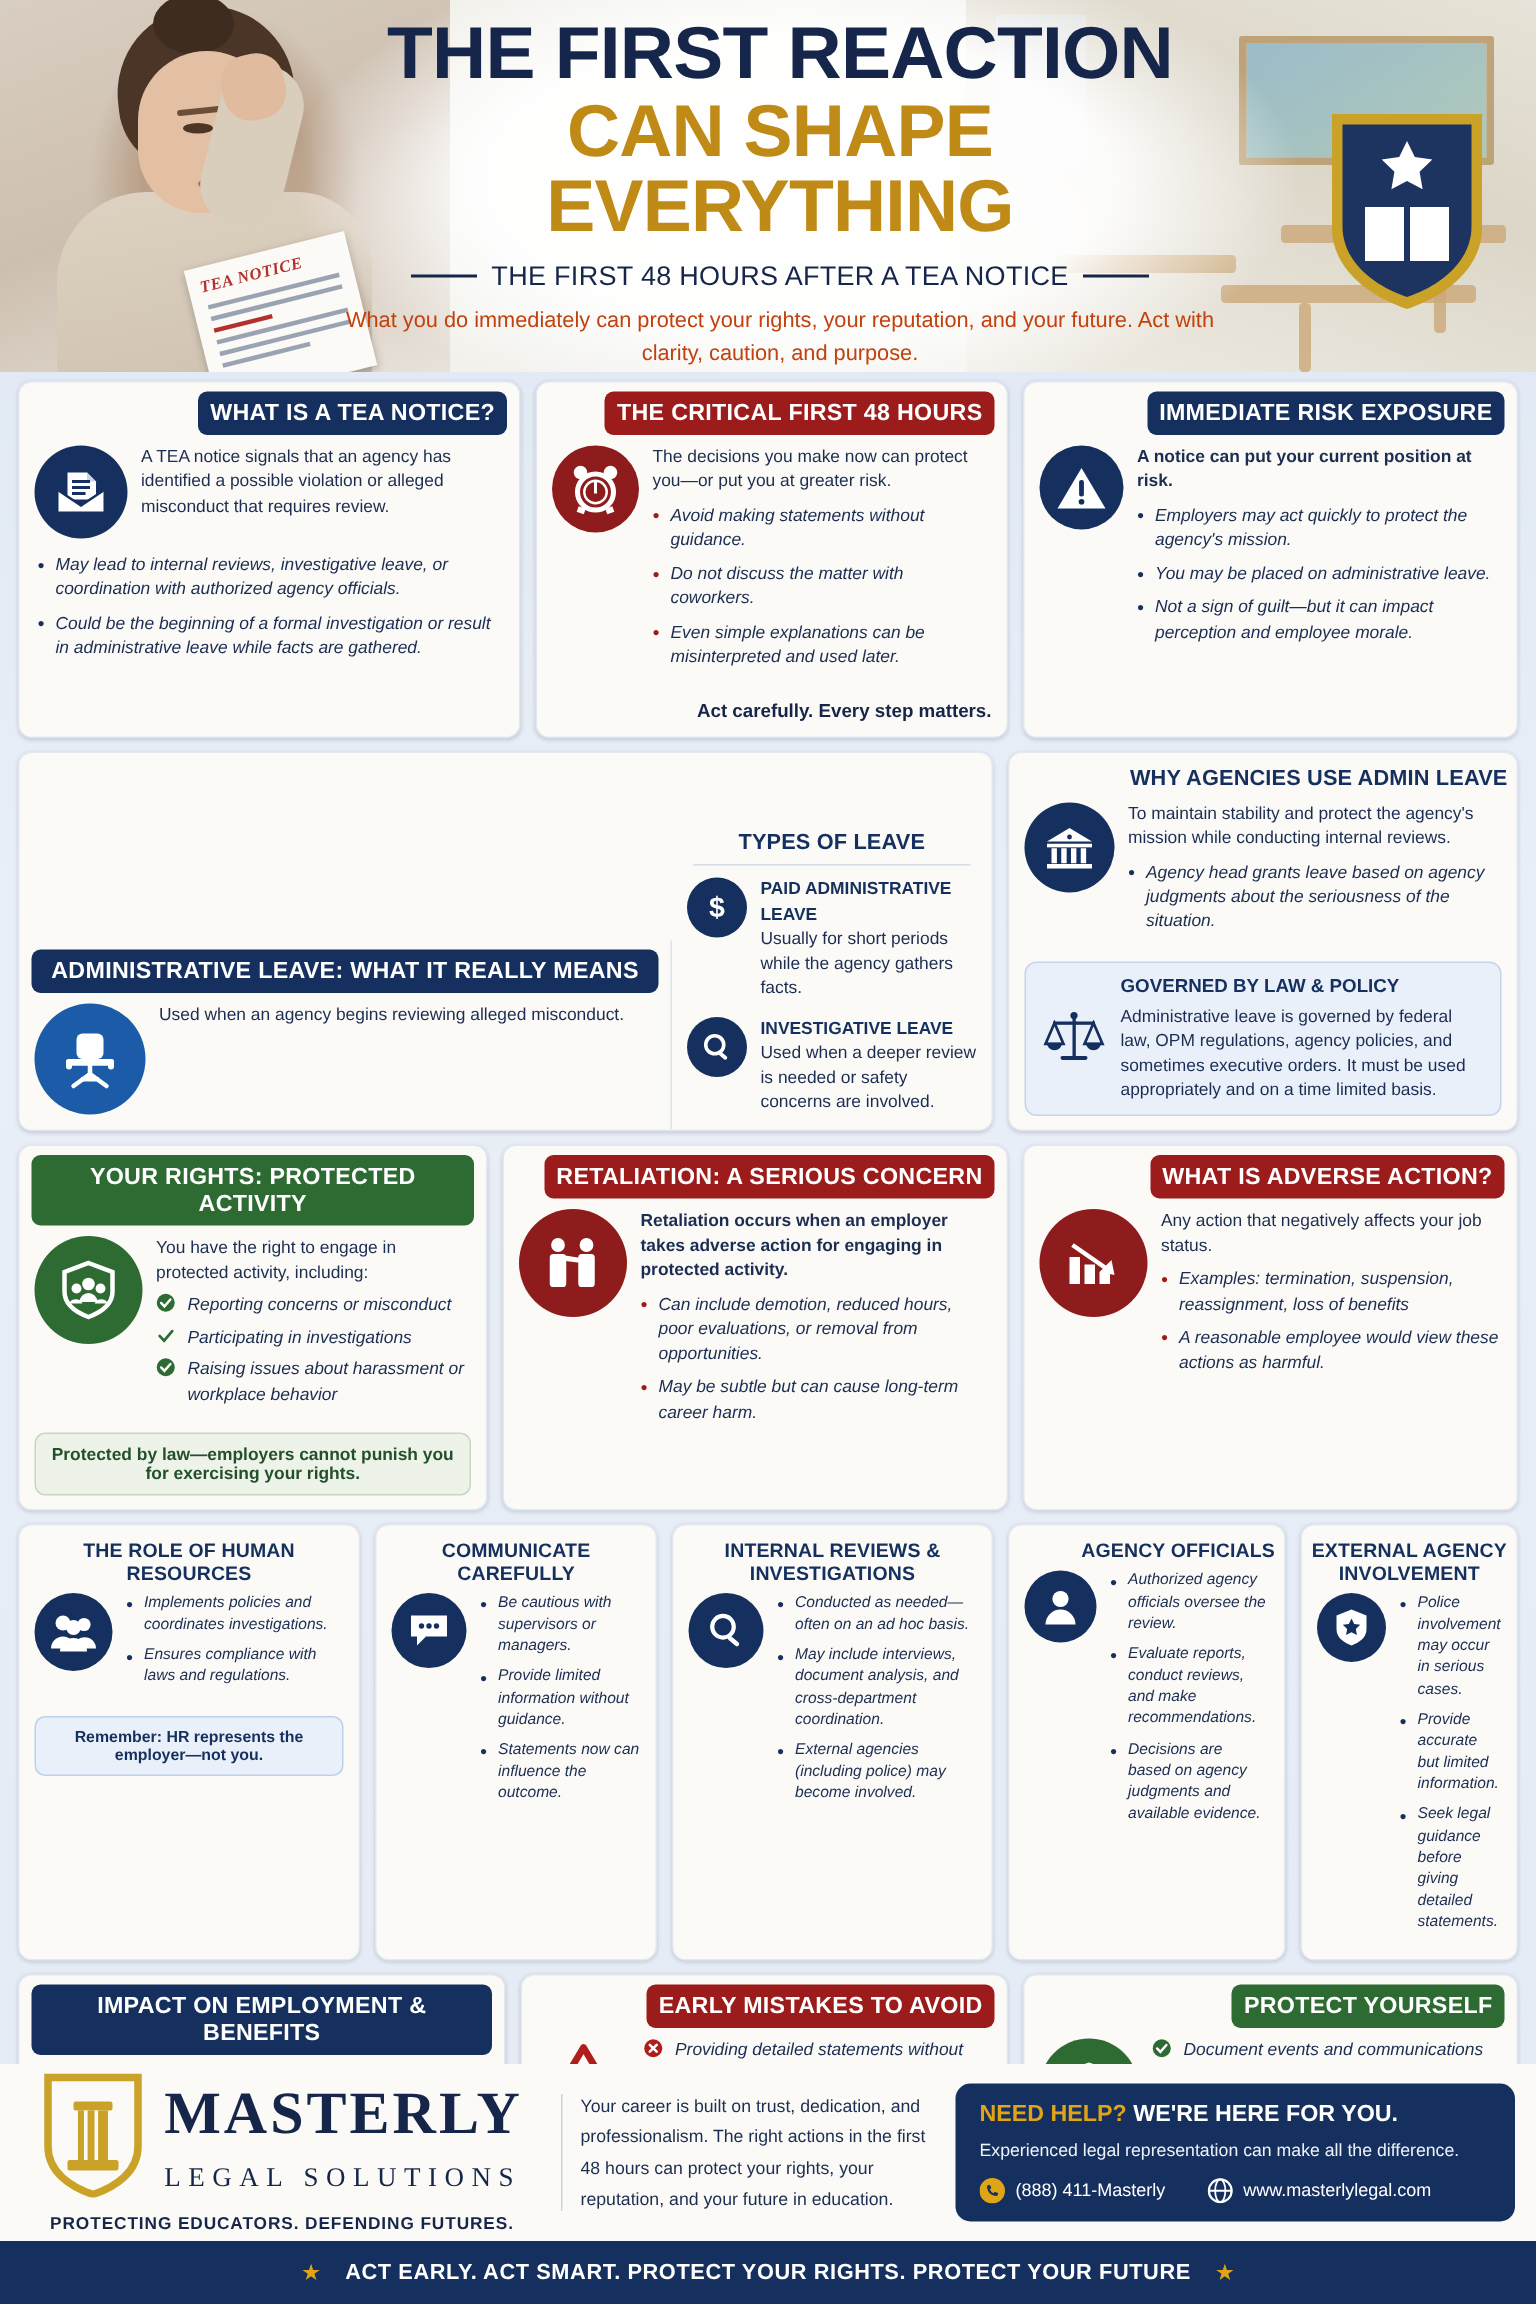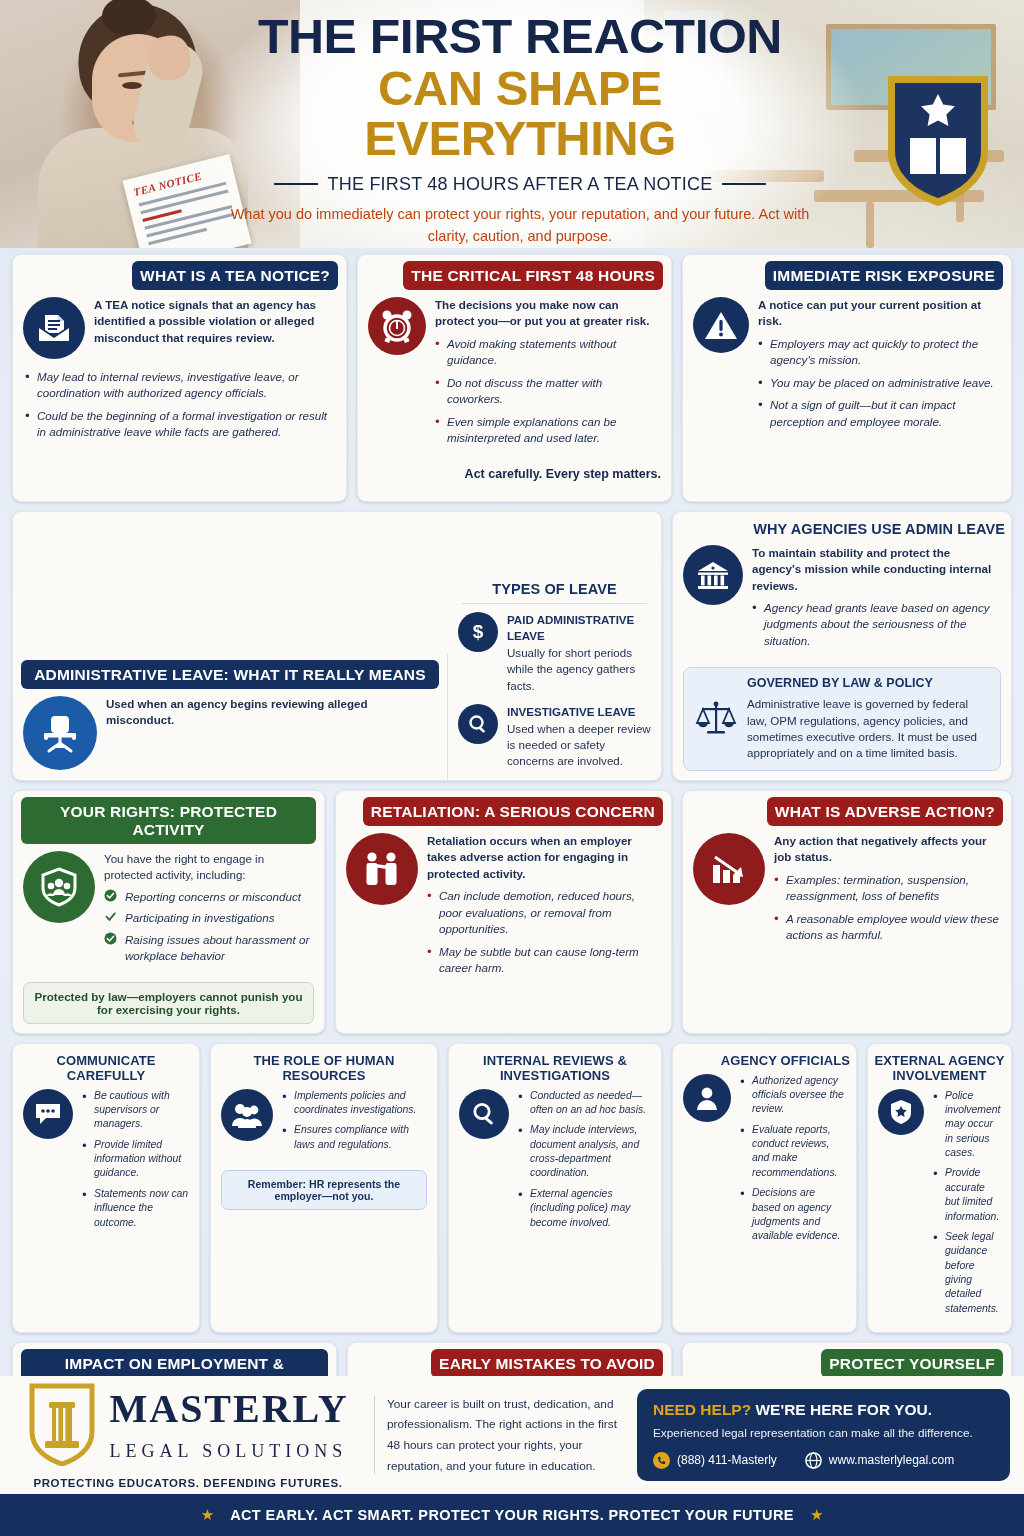--- a/index.html
+++ b/index.html
@@ -79,21 +79,21 @@
   .bar.green{ background:#2d6b33; }
 
   .plain-title { text-align:center; font-weight:700; font-size:14.5px; color:#15305e;
                  padding:9px 6px 6px; letter-spacing:.1px; }
   .plain-title.sm { font-size:13px; }
   .rule { height:1px; background:#d6dce6; margin:0 14px 8px; }
 
   .body { display:flex; gap:9px; padding:0 10px 10px; }
   .txt { flex:1; font-size:11.6px; line-height:1.42; color:#1b2d52; }
   .txt.sm { font-size:10.4px; line-height:1.38; }
-  .lead { font-weight:700; margin-bottom:6px; }
+  .lead { font-weight:400; margin-bottom:6px; }
   .lead.reg { font-weight:700; }
   ul { list-style:none; }
   li { position:relative; padding-left:12px; margin-bottom:6px;font-style:italic; }
   li:before { content:"•"; position:absolute; left:0; top:-1px; color:#15305e; font-size:13px; }
   li.red:before { color:#9c1c1c; }
   .closing { font-weight:700; text-align:center; font-size:12.5px; margin-top:4px; }
 
   .ico { flex:0 0 auto; border-radius:50%; display:flex; align-items:center; justify-content:center; }
   .ico svg { display:block; }
   .ico.navy { background:#15305e; }
@@ -248,21 +248,21 @@
           </div>
           <div class="txt">
             <div class="lead">The decisions you make now can protect you—or put you at greater risk.</div>
             <ul>
               <li class="red">Avoid making statements without guidance.</li>
               <li class="red">Do not discuss the matter with coworkers.</li>
               <li class="red">Even simple explanations can be misinterpreted and used later.</li>
             </ul>
           </div>
         </div>
-        <div class="closing" style="padding:0 10px 20px">Act carefully.  Every step matters.</div>
+        <div class="closing" style="padding:0 10px 10px">Act carefully.  Every step matters.</div>
       </div>
 
       <div class="card" style="flex:1">
         <div class="bar navy">IMMEDIATE RISK EXPOSURE</div>
         <div class="body">
           <div class="ico navy" style="width:56px;height:56px">
             <svg width="34" height="32" viewBox="0 0 34 32">
                 <path d="M17 3 L33 30 H1 Z" fill="#fff"></path>
                 <rect x="15.4" y="11" width="3.2" height="11" rx="1.4" fill="#15305e"></rect>
                 <circle cx="17" cy="25.5" r="1.9" fill="#15305e"></circle>
@@ -462,41 +462,20 @@
               <li class="red">Examples: termination, suspension, reassignment, loss of benefits</li>
               <li class="red">A reasonable employee would view these actions as harmful.</li>
             </ul>
           </div>
         </div>
       </div>
     </div>
 
     <div class="row">
 
-      <div class="card" style="width:188px">
-        <div class="plain-title sm">COMMUNICATE CAREFULLY</div>
-        <div class="body" style="padding-top:0">
-          <div class="ico navy" style="width:50px;height:50px">
-            <svg width="30" height="26" viewBox="0 0 30 26">
-                <path d="M3 3 h24 v14 H13 l-6 6 v-6 H3z" fill="#fff"></path>
-                <circle cx="10" cy="10" r="1.8" fill="#15305e"></circle>
-                <circle cx="15" cy="10" r="1.8" fill="#15305e"></circle>
-                <circle cx="20" cy="10" r="1.8" fill="#15305e"></circle>
-              </svg>
-          </div>
-          <div class="txt sm">
-            <ul>
-              <li>Be cautious with supervisors or managers.</li>
-              <li>Provide limited information without guidance.</li>
-              <li>Statements now can influence the outcome.</li>
-            </ul>
-          </div>
-        </div>
-      </div>
-
       <div class="card" style="width:228px">
         <div class="plain-title sm">THE ROLE OF HUMAN RESOURCES</div>
         <div class="body" style="padding-top:0">
           <div class="ico navy" style="width:52px;height:52px">
             <svg width="32" height="28" viewBox="0 0 32 28">
                 <circle cx="9" cy="8" r="5" fill="#fff"></circle>
                 <circle cx="23" cy="9" r="4.4" fill="#fff"></circle>
                 <circle cx="16" cy="11" r="5" fill="#fff"></circle>
                 <path d="M1 25 a8 8 0 0 1 16 0z" fill="#fff"></path>
                 <path d="M16 25 a7.5 7.5 0 0 1 15 0z" fill="#fff"></path>
@@ -504,20 +483,41 @@
               </svg>
           </div>
           <div class="txt sm">
             <ul>
               <li>Implements policies and coordinates investigations.</li>
               <li>Ensures compliance with laws and regulations.</li>
             </ul>
           </div>
         </div>
         <div class="note blue" style="font-size:10.6px">Remember: HR represents the employer—not you.</div>
+      </div>
+
+      <div class="card" style="width:188px">
+        <div class="plain-title sm">COMMUNICATE CAREFULLY</div>
+        <div class="body" style="padding-top:0">
+          <div class="ico navy" style="width:50px;height:50px">
+            <svg width="30" height="26" viewBox="0 0 30 26">
+                <path d="M3 3 h24 v14 H13 l-6 6 v-6 H3z" fill="#fff"></path>
+                <circle cx="10" cy="10" r="1.8" fill="#15305e"></circle>
+                <circle cx="15" cy="10" r="1.8" fill="#15305e"></circle>
+                <circle cx="20" cy="10" r="1.8" fill="#15305e"></circle>
+              </svg>
+          </div>
+          <div class="txt sm">
+            <ul>
+              <li>Be cautious with supervisors or managers.</li>
+              <li>Provide limited information without guidance.</li>
+              <li>Statements now can influence the outcome.</li>
+            </ul>
+          </div>
+        </div>
       </div>
 
       <div class="card" style="width:214px">
         <div class="plain-title sm">INTERNAL REVIEWS &amp; INVESTIGATIONS</div>
         <div class="body" style="padding-top:0">
           <div class="ico navy" style="width:50px;height:50px">
             <svg width="28" height="28" viewBox="0 0 28 28">
                 <circle cx="12" cy="11.5" r="7.2" fill="none" stroke="#fff" stroke-width="2.8"></circle>
                 <rect x="16.5" y="17" width="9" height="3" rx="1.5" fill="#fff" transform="rotate(40 16.5 17)"></rect>
               </svg>

